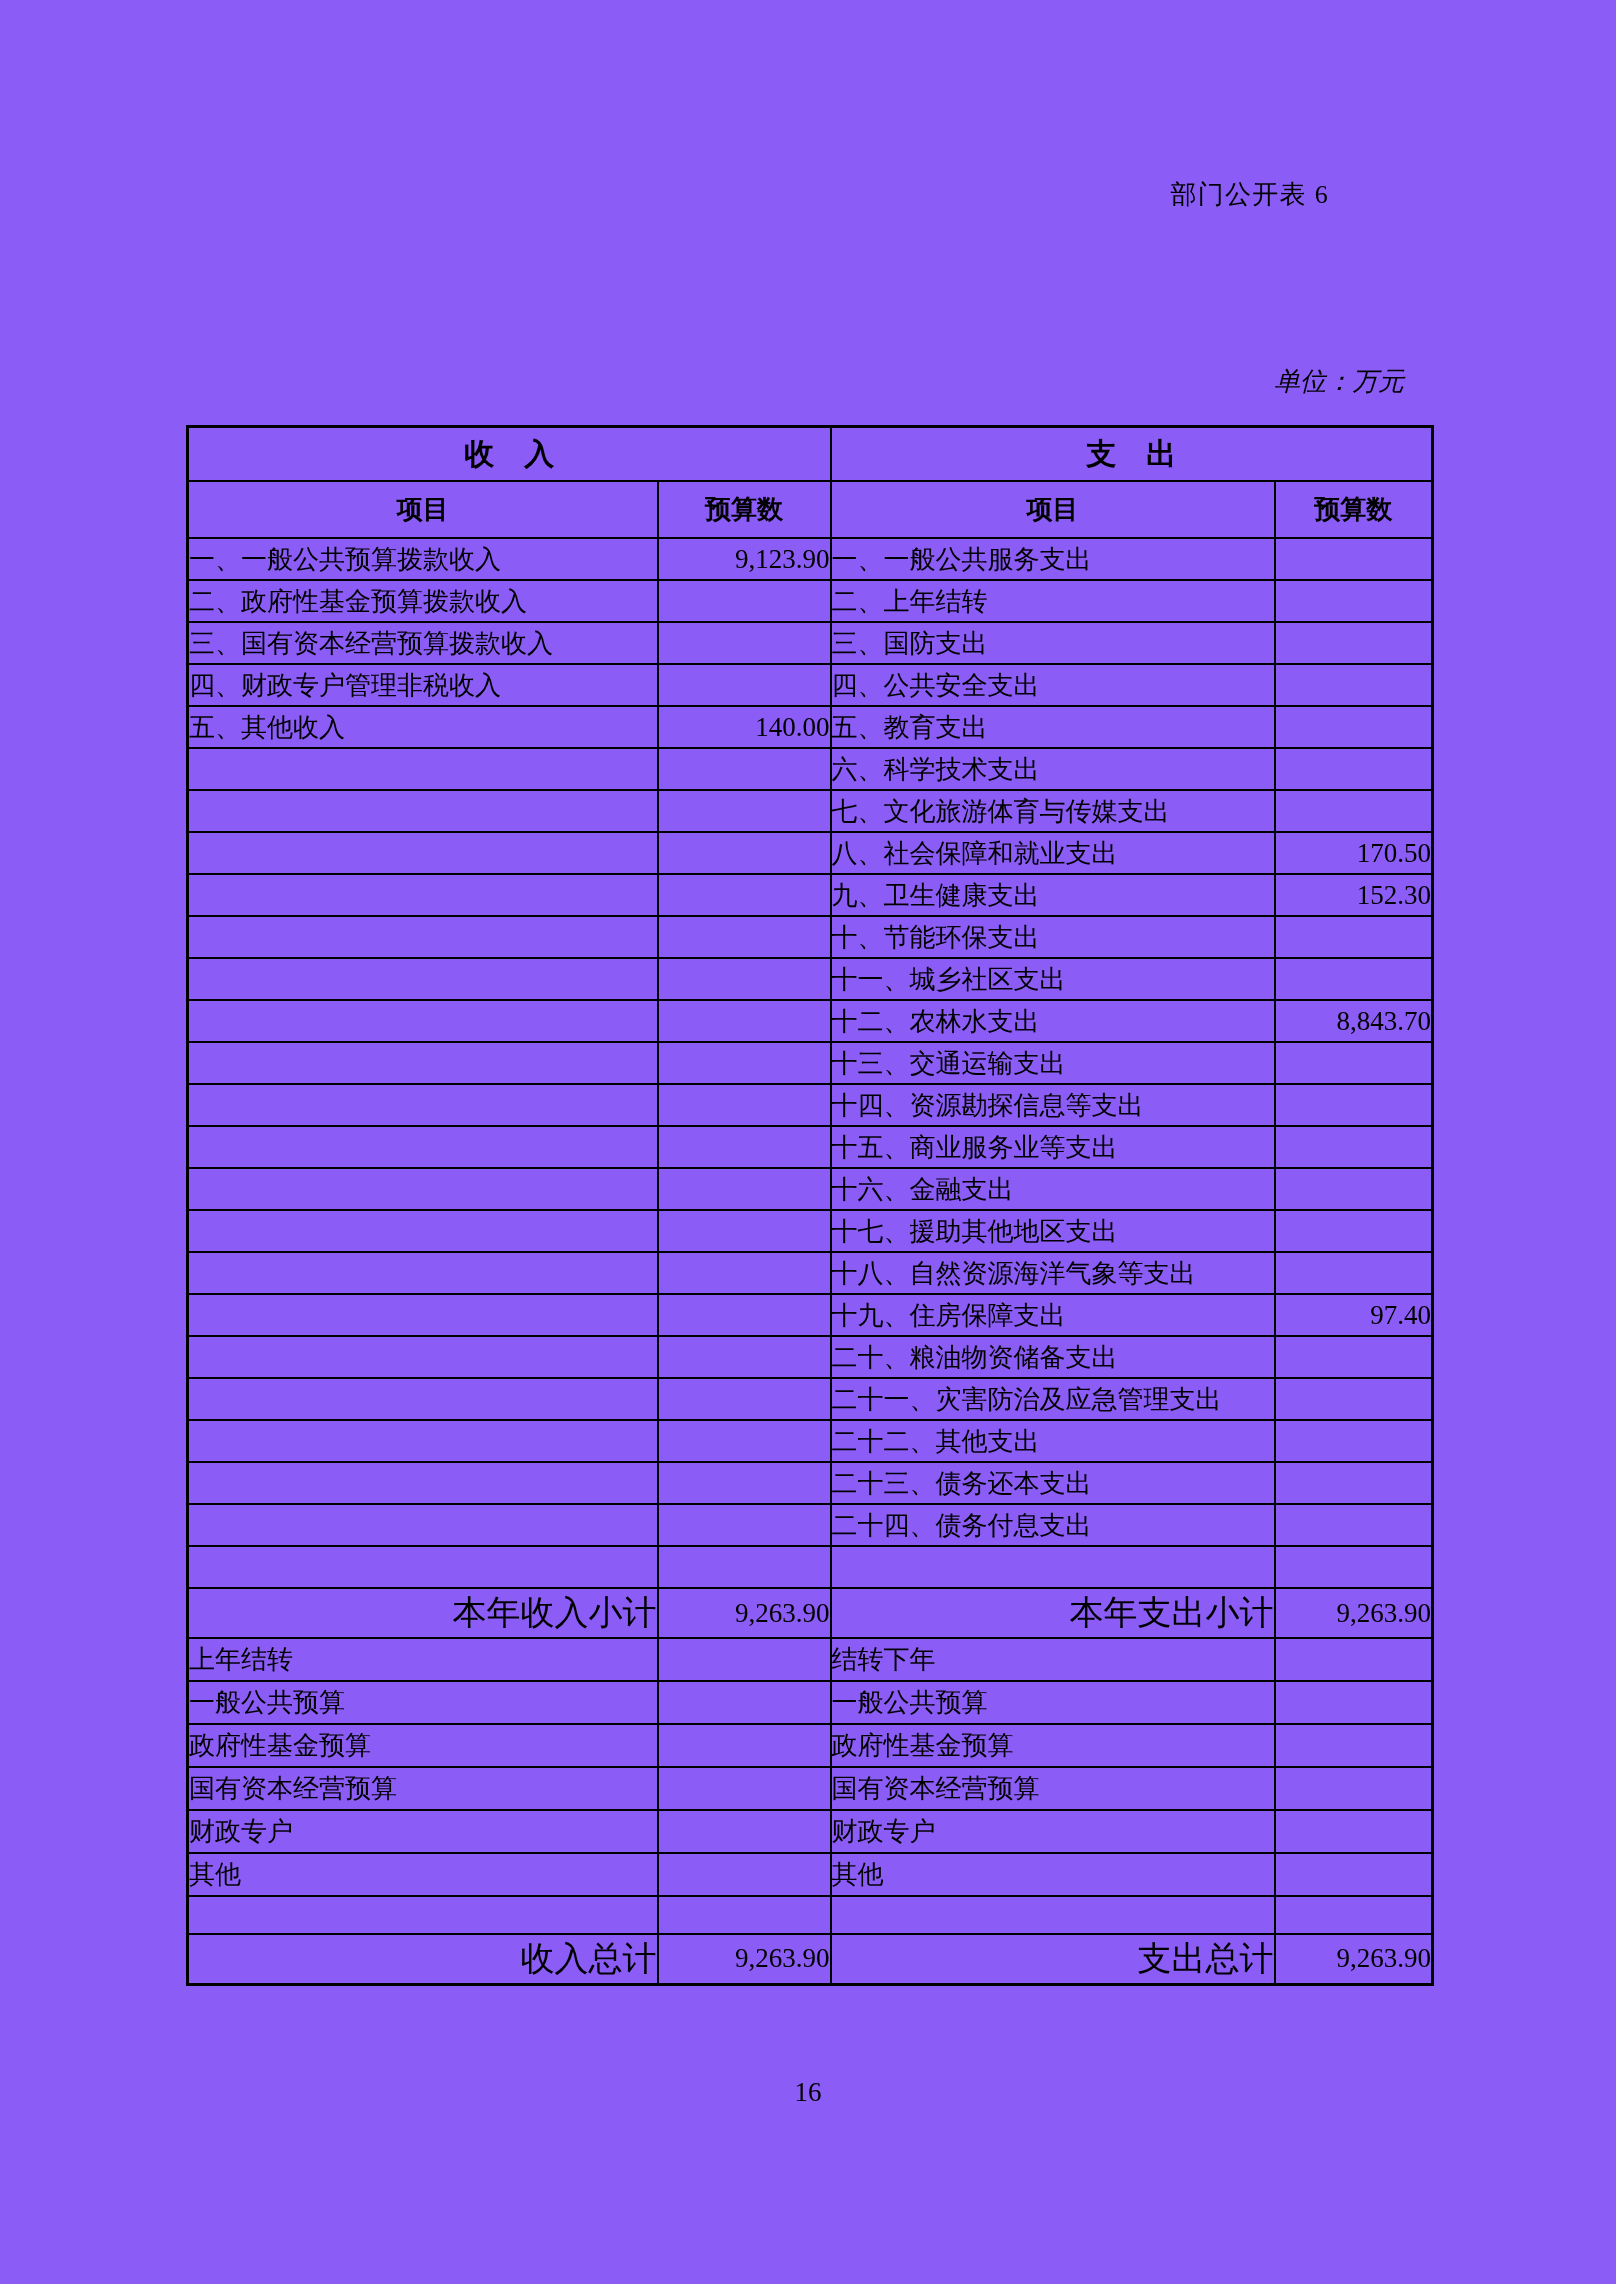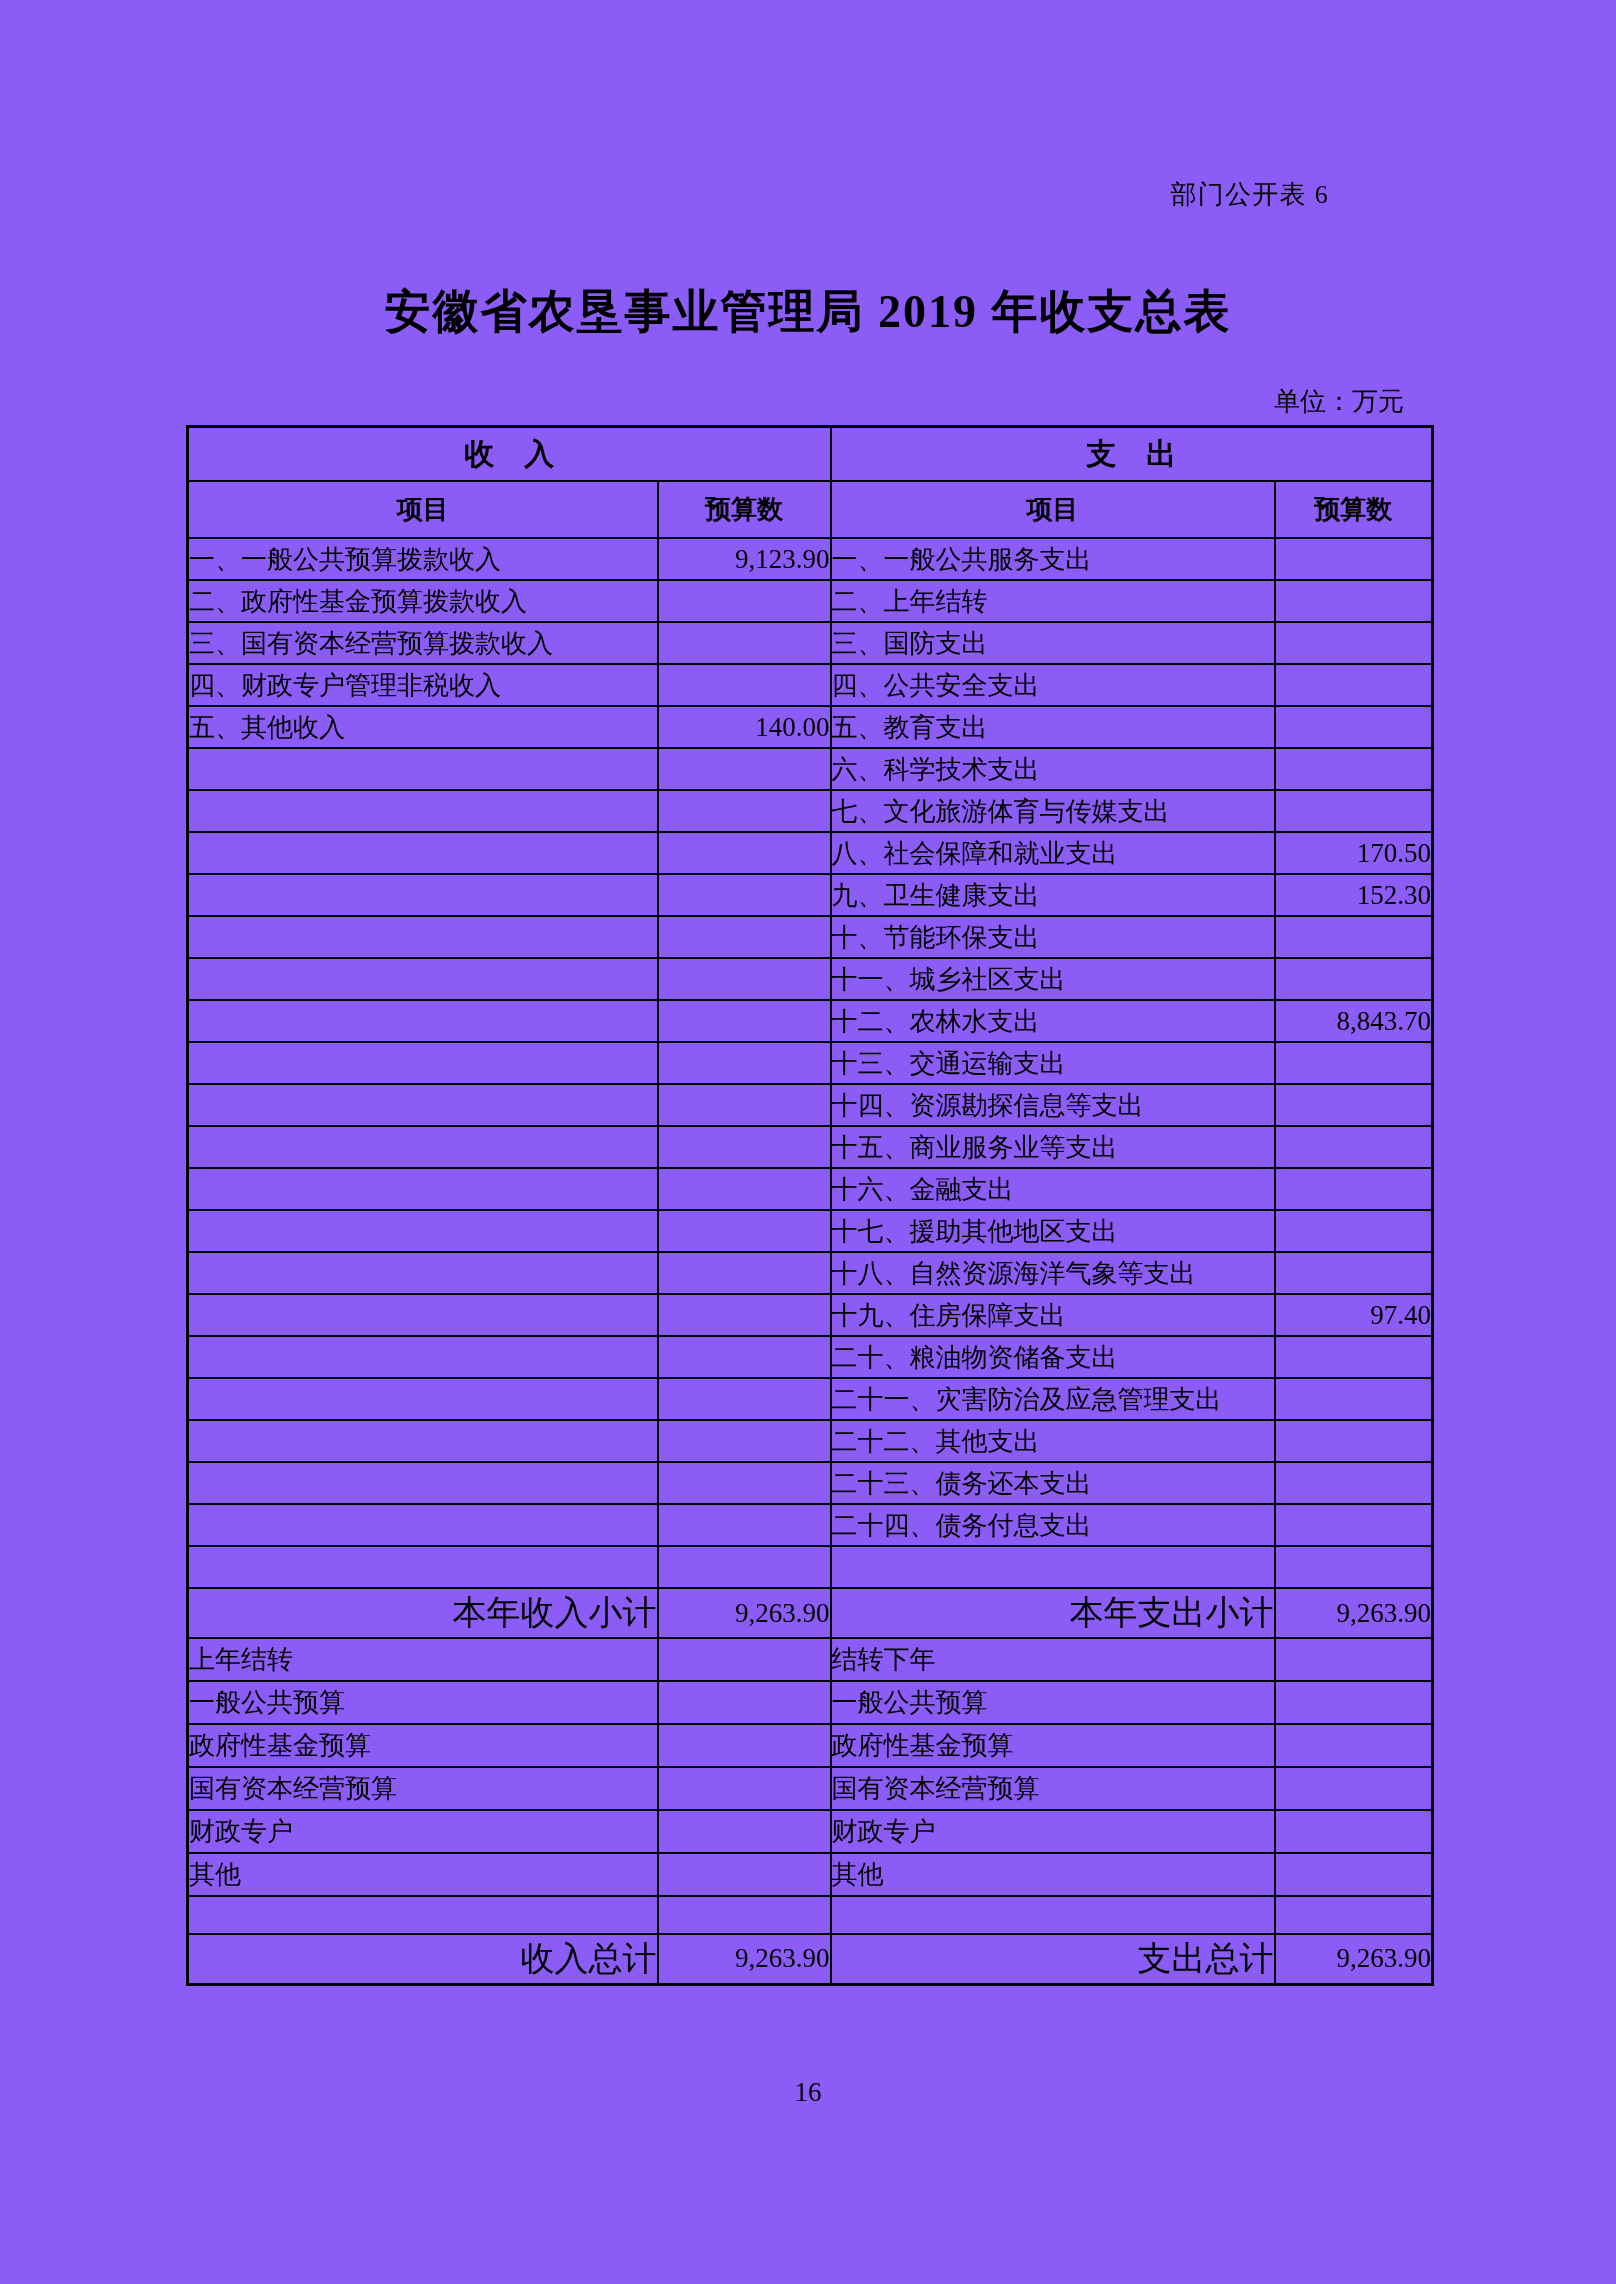--- a/index.html
+++ b/index.html
@@ -34,24 +34,25 @@
     width: 100%;
     margin: 0;
     text-align: center;
     font-size: 46px;
     font-weight: bold;
     letter-spacing: 2px;
     white-space: nowrap;
   }
   .unit-label {
     position: absolute;
-    top: 384px;
+    top: 364px;
     right: 212px;
     font-size: 26px;
     white-space: nowrap;
+    font-style: italic;
   }
   table.budget-table {
     position: absolute;
     top: 425px;
     left: 186px;
     width: 1245px;
     border-collapse: collapse;
     table-layout: fixed;
     border: 3.9px solid #000000;
   }
@@ -108,21 +109,20 @@
     font-size: 27px;
   }
 </style>
 </head>
 <body>
 
 <div class="page">
 
   <div class="doc-label">部门公开表 6</div>
 
-  <h1 class="title">安徽省农垦事业管理局 2019 年收支总表</h1>
 
   <div class="unit-label">单位：万元</div>
 
   <table class="budget-table">
     <colgroup>
       <col style="width:470px">
       <col style="width:173px">
       <col style="width:444px">
       <col style="width:158px">
     </colgroup>

